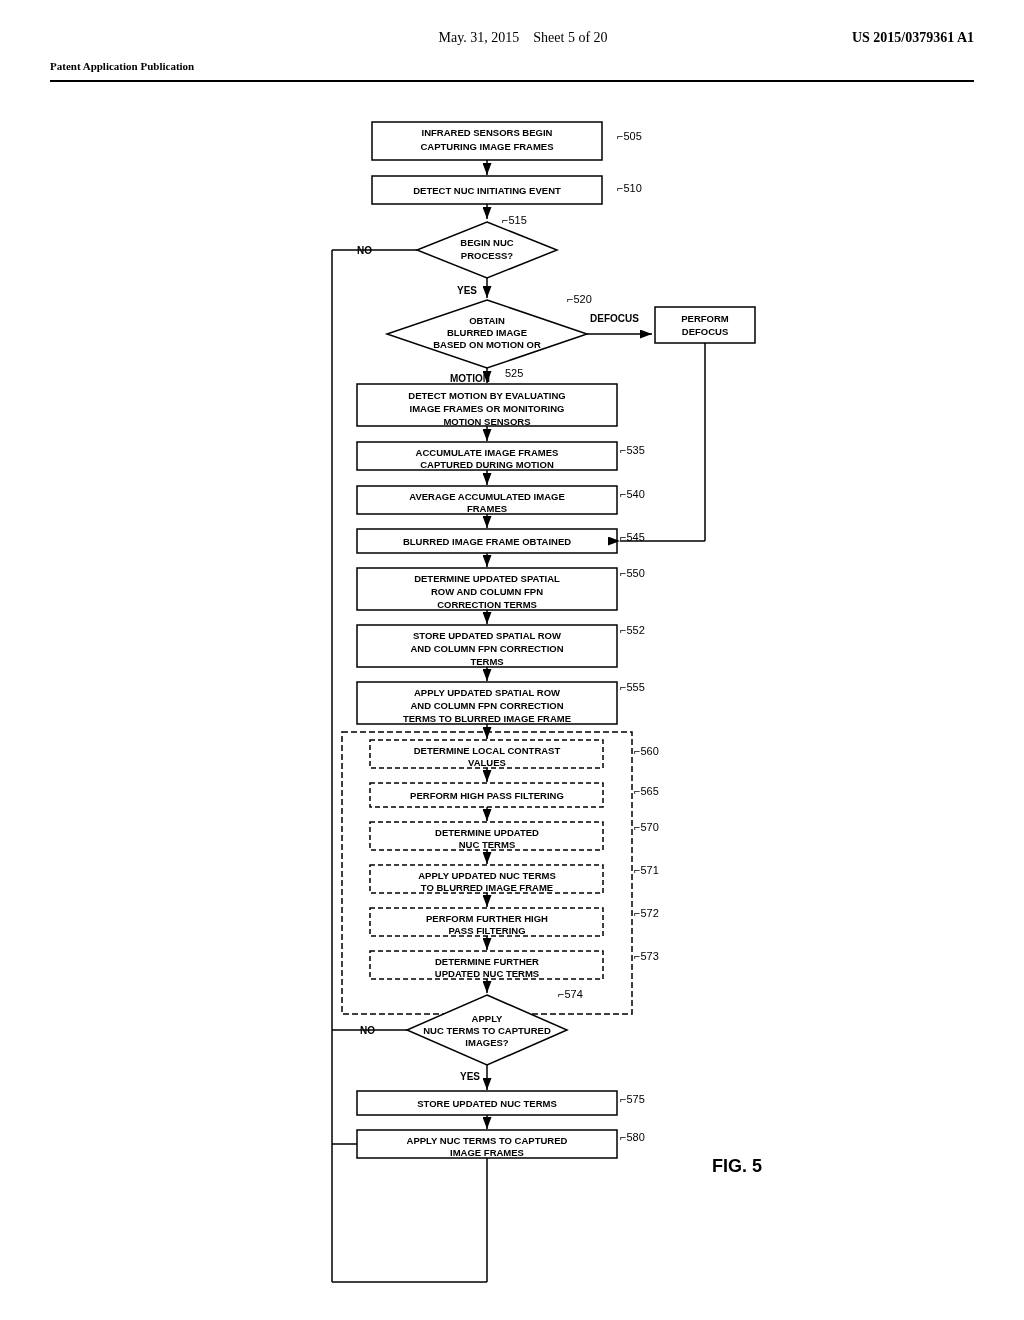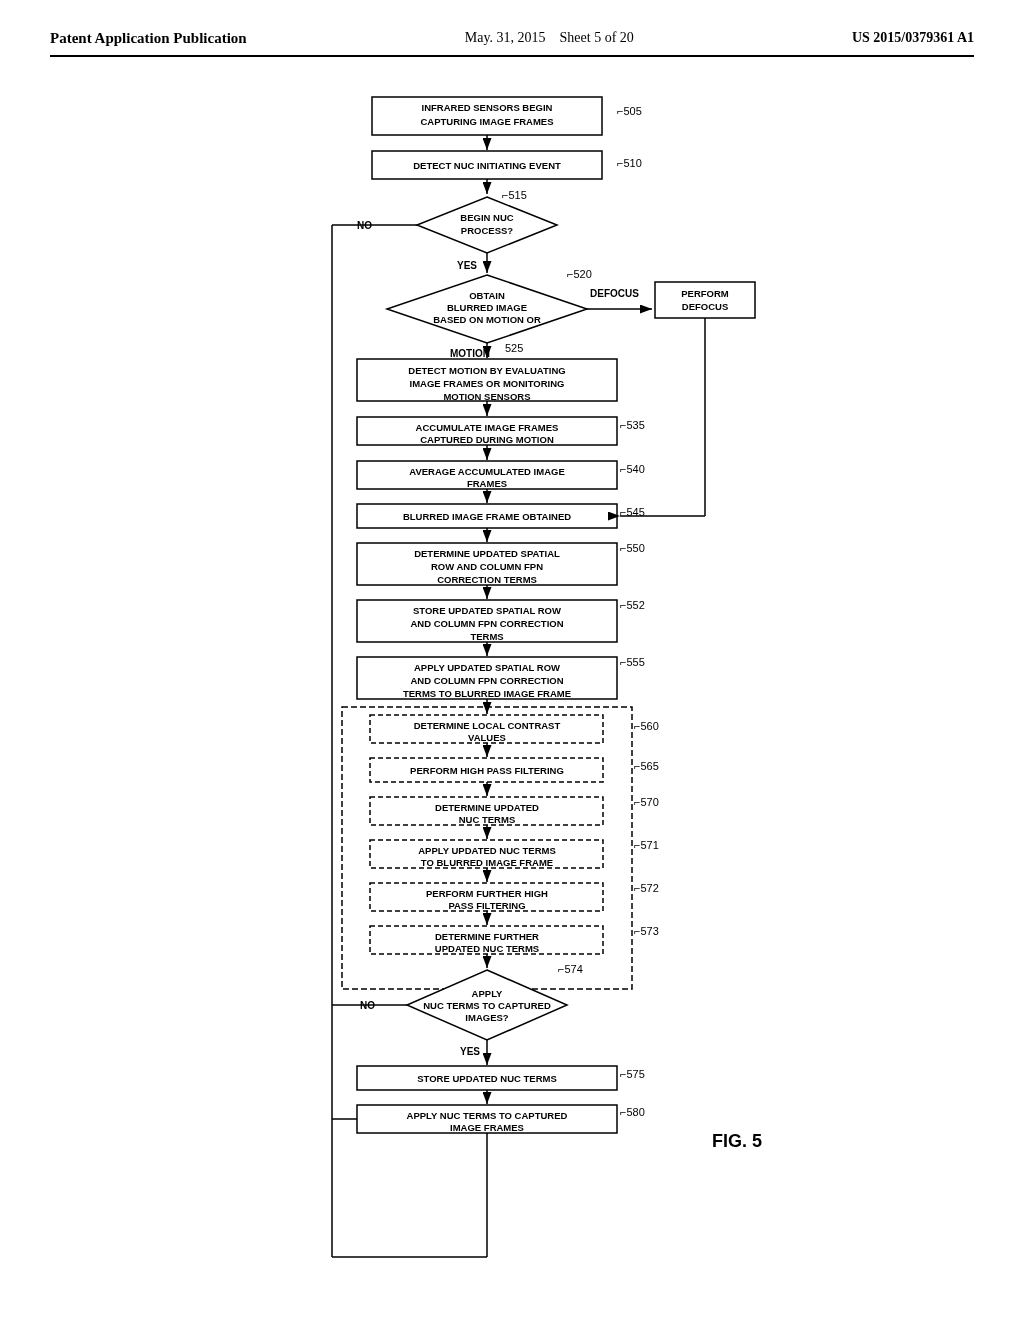--- a/index.html
+++ b/index.html
@@ -18,22 +18,23 @@
     }
     .header {
       display: flex;
       justify-content: space-between;
       align-items: flex-start;
       border-bottom: 2px solid #000;
       padding-bottom: 8px;
       margin-bottom: 20px;
     }
     .header-left {
-      font-size: 15px;
+      font-size: 11px;
       font-weight: bold;
+      margin-top: 30px;
     }
     .header-center {
       font-size: 14px;
       text-align: center;
     }
     .header-right {
       font-size: 14px;
       font-weight: bold;
     }
     .diagram-area {

